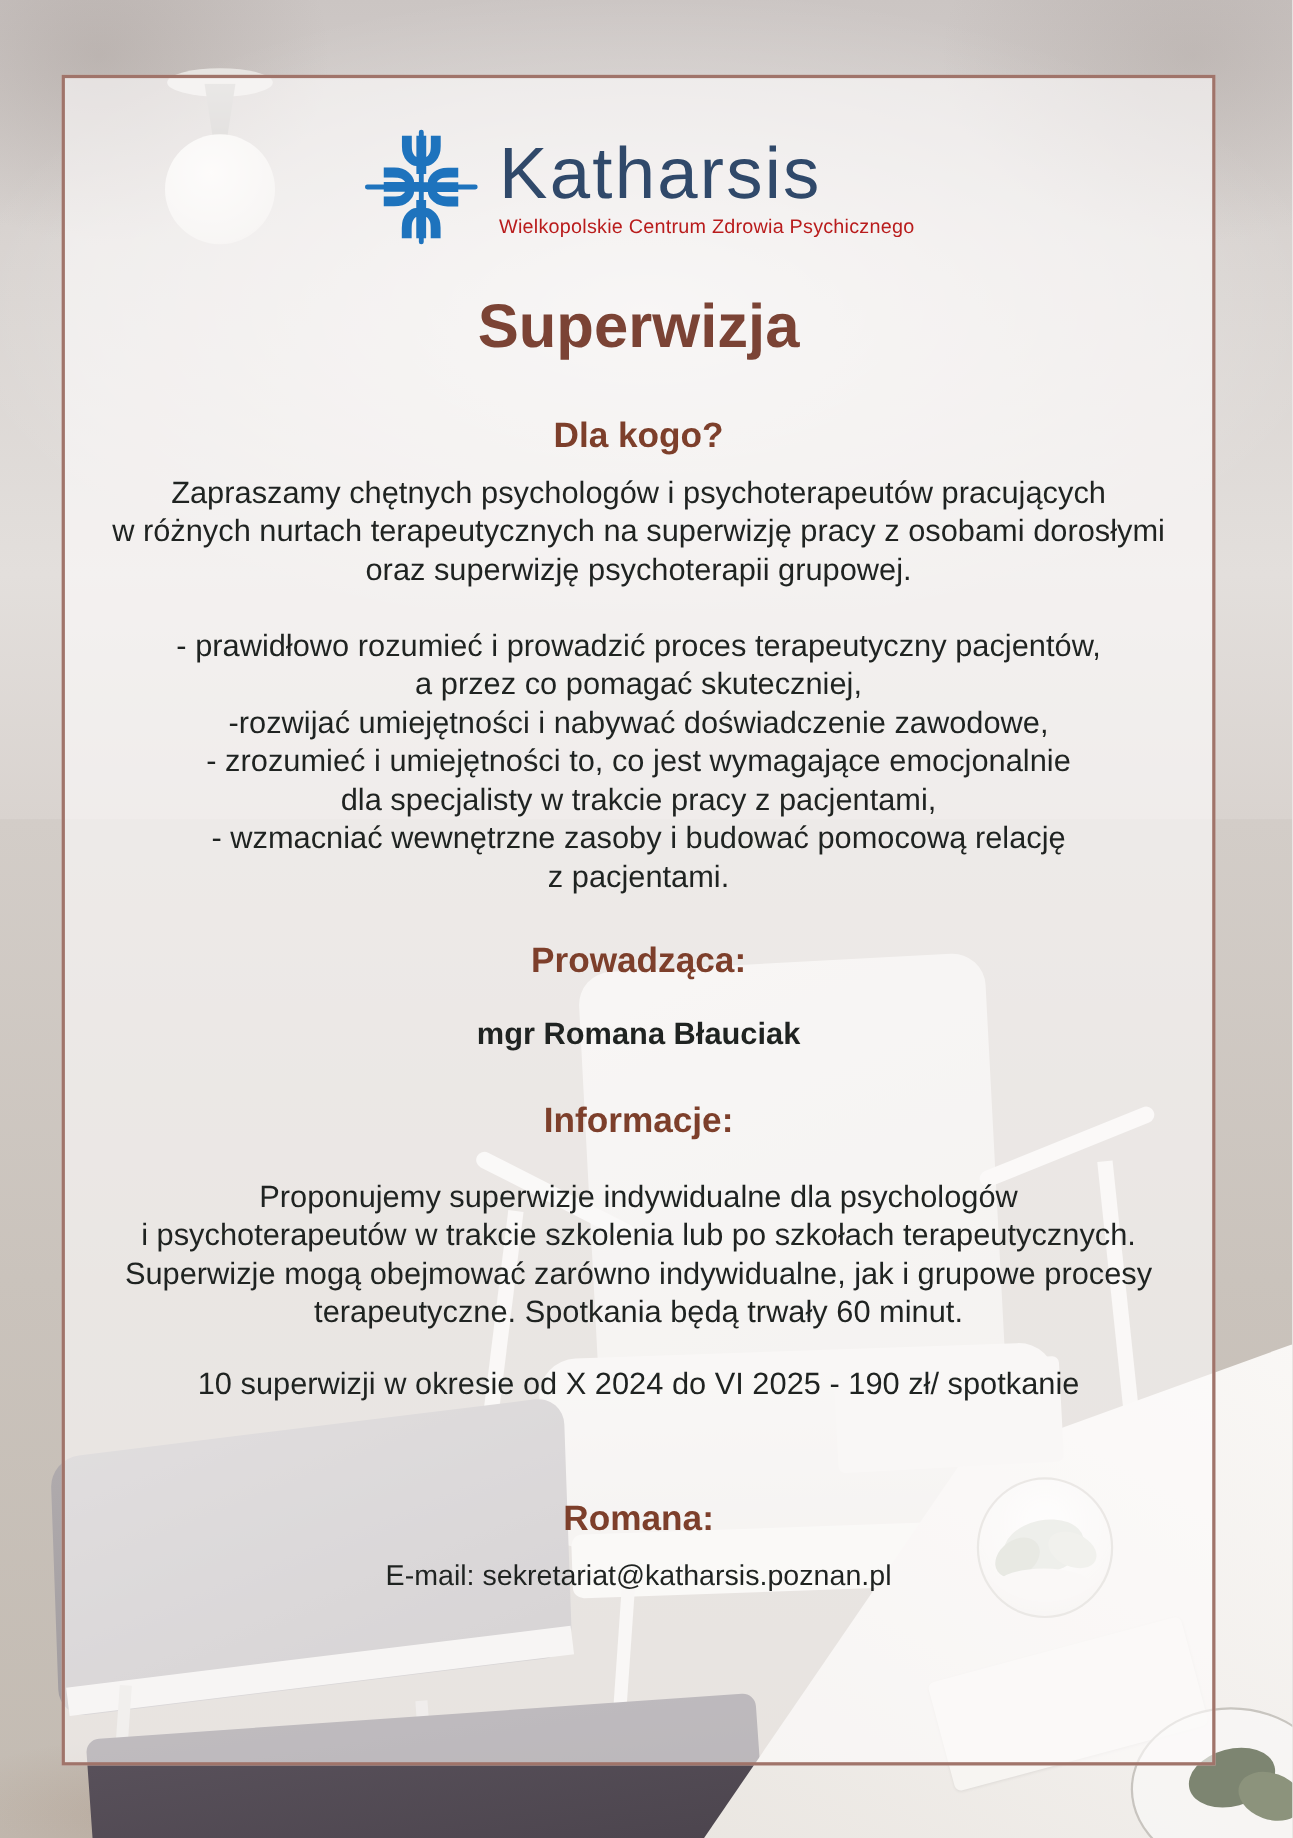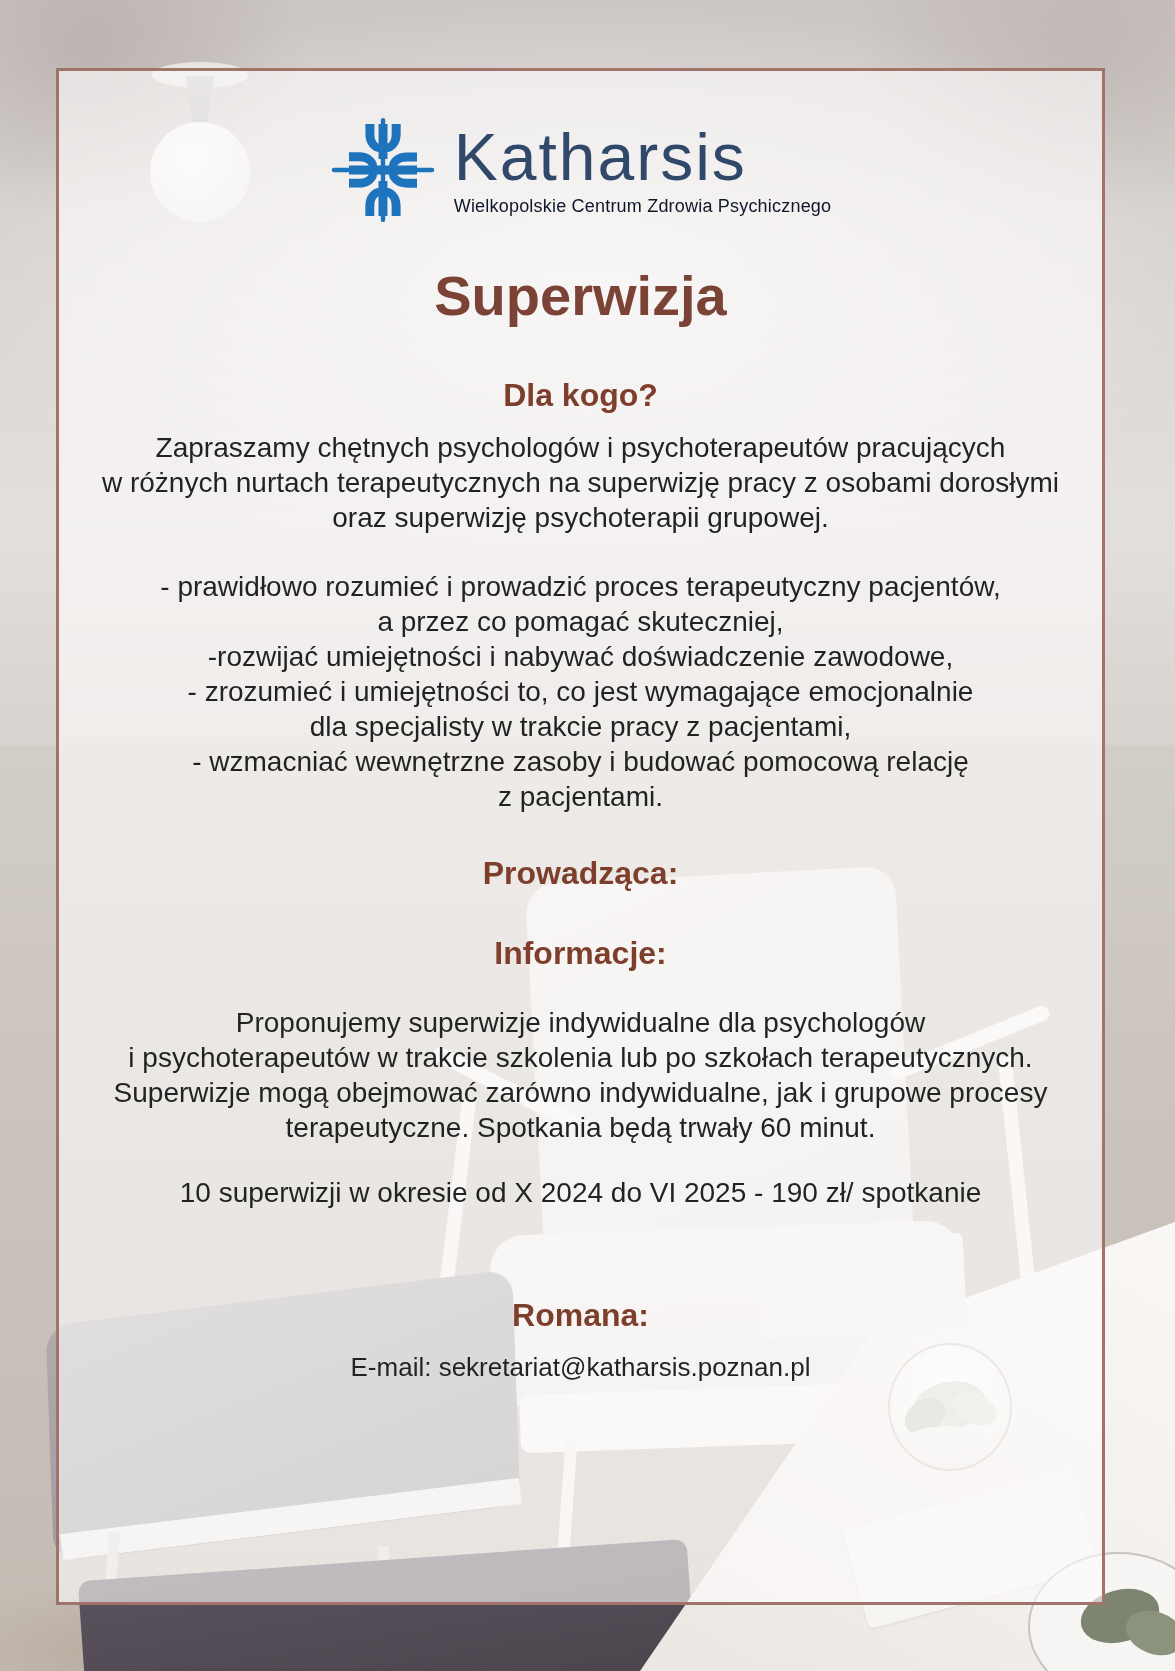--- a/index.html
+++ b/index.html
@@ -73,21 +73,21 @@
   
   .wash-overlay{position:absolute;left:56px;top:68px;width:1049px;height:1537px;background:rgba(253,252,251,.62);}
   .frame-border{position:absolute;left:56px;top:68px;width:1049px;height:1537px;border:3px solid #a0746a;box-sizing:border-box;}
   
   .content{position:absolute;left:56px;top:68px;width:1049px;height:1537px;
     display:flex;flex-direction:column;align-items:center;text-align:center;color:#1f2321;}
   .logo-row{margin-top:42px;display:flex;align-items:center;}
   .logo-mark{width:106px;height:120px;flex:none;}
   .logo-text{margin-left:18px;text-align:left;}
   .brand{font-size:66px;font-weight:200;color:#30496a;letter-spacing:2px;line-height:1.05;}
-  .tagline{font-size:18px;color:#0f172a;margin-top:3px;letter-spacing:.2px;}
+  .tagline{font-size:18px;color:#b91c1c;margin-top:3px;letter-spacing:.2px;}
   .title{margin-top:34px;font-size:56px;font-weight:700;color:#7b4335;line-height:1.15;}
   .h-brown{font-size:32px;font-weight:700;color:#7d3f2b;line-height:38px;}
   .h-dla{margin-top:48px;}
   .para{margin-top:16px;font-size:28px;line-height:35px;}
   .para div{white-space:nowrap;}
   .h-udzial{margin-top:30px;font-size:29px;font-weight:700;line-height:34px;color:#1f2321;}
   .list{margin-top:34px;font-size:28px;line-height:35px;}
   .list div{white-space:nowrap;}
   .h-prow{margin-top:40px;}
   .name{margin-top:31px;font-size:28px;font-weight:700;line-height:34px;}
@@ -175,20 +175,21 @@
         <div>- prawidłowo rozumieć i prowadzić proces terapeutyczny pacjentów,</div>
         <div>a przez co pomagać skuteczniej,</div>
         <div>-rozwijać umiejętności i nabywać doświadczenie zawodowe,</div>
         <div>- zrozumieć i umiejętności to, co jest wymagające emocjonalnie</div>
         <div>dla specjalisty w trakcie pracy z pacjentami,</div>
         <div>- wzmacniać wewnętrzne zasoby i budować pomocową relację</div>
         <div>z pacjentami.</div>
       </div>
 
     <div class="h-brown h-prow">Prowadząca:</div>
+    <div class="name">mgr Romana Błauciak</div>
 
     <div class="h-brown h-inf">Informacje:</div>
     <div class="para para2">
         <div>Proponujemy superwizje indywidualne dla psychologów</div>
         <div>i psychoterapeutów w trakcie szkolenia lub po szkołach terapeutycznych.</div>
         <div>Superwizje mogą obejmować zarówno indywidualne, jak i grupowe procesy</div>
         <div>terapeutyczne. Spotkania będą trwały 60 minut.</div>
       </div>
     <div class="offer">10 superwizji w okresie od X 2024 do VI 2025 - 190 zł/ spotkanie</div>
 

